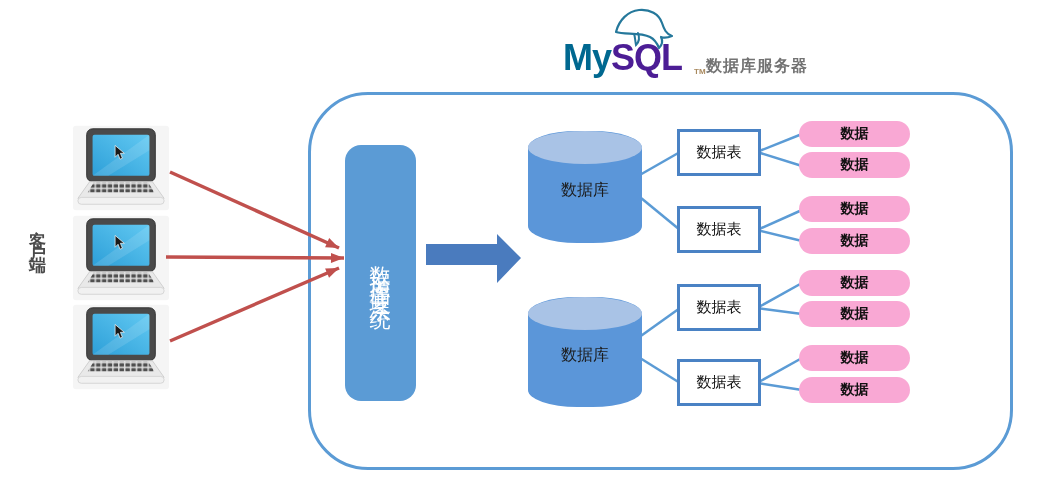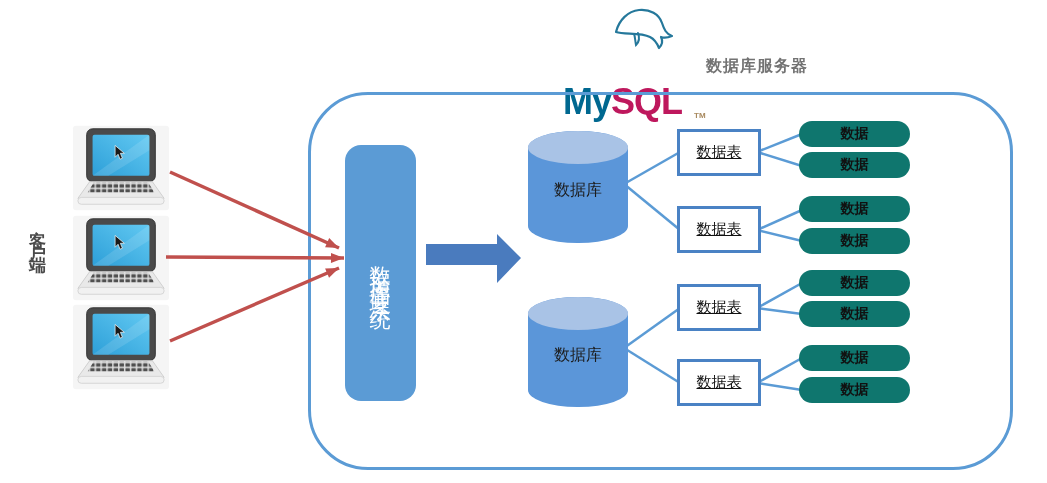--- a/index.html
+++ b/index.html
@@ -2,21 +2,21 @@
 <html><head>
 <meta charset="utf-8">
 <style>
   html,body{margin:0;padding:0;background:#ffffff;font-family:"Liberation Sans",sans-serif;}
   #canvas{position:relative;width:1047px;height:483px;background:#ffffff;overflow:hidden;}
 
   
   .dolphin{position:absolute;left:612px;top:5px;width:64px;height:46px;}
   .wordmark{position:absolute;left:563px;top:40px;display:flex;align-items:flex-end;letter-spacing:-1px;}
   .wm-my{font-size:36px;font-weight:bold;color:#006890;line-height:1;}
-  .wm-sql{font-size:36px;font-weight:bold;color:#be185d;line-height:1;margin-top:44px;}
+  .wm-sql{font-size:36px;font-weight:bold;color:#4c1d95;line-height:1;}
   .wm-tm{font-size:8px;font-weight:bold;color:#a8895e;margin-left:12px;letter-spacing:0;}
   .server-label{position:absolute;left:706px;top:56px;font-size:16px;font-weight:bold;color:#737373;letter-spacing:1px;}
 
   
   .client-label{position:absolute;left:26px;top:218px;writing-mode:vertical-rl;text-orientation:upright;
     font-size:17px;font-weight:bold;color:#4a4a4a;letter-spacing:12px;}
   .laptop{position:absolute;left:72px;width:98px;height:88px;}
 
   
   .server-boundary{position:absolute;left:308px;top:92px;width:705px;height:378px;
@@ -25,35 +25,35 @@
   
   .overlay{position:absolute;left:0;top:0;width:1047px;height:483px;pointer-events:none;}
 
   
   .dbms-box{position:absolute;left:345px;top:145px;width:71px;height:256px;background:#5B9BD5;
     border-radius:16px;display:flex;align-items:center;justify-content:center;}
   .dbms-label{writing-mode:vertical-rl;text-orientation:upright;color:#ffffff;font-size:21px;
     letter-spacing:7px;line-height:1;}
 
   
-  .cylinder{position:absolute;left:528px;width:100px;}
+  .cylinder{position:absolute;left:528px;width:114px;}
   .cyl-body{position:absolute;left:0;top:0;width:100%;height:100%;background:#5B96D9;
     border-radius:49px/17px;}
   .cyl-top{position:absolute;left:0;top:0;width:100%;height:33px;background:#A9C3E6;
     border-radius:50%;}
   .cyl-label{position:absolute;left:0;top:44%;width:100%;text-align:center;font-size:16px;
     color:#1c1c1c;font-weight:500;}
 
   
   .table-box{position:absolute;left:677px;width:84px;height:47px;background:#ffffff;
     border:3px solid #4A82C4;box-sizing:border-box;display:flex;align-items:center;justify-content:center;
-    font-size:15px;color:#111111;text-decoration:underline;}
+    font-size:15px;color:#111111;}
 
   
-  .data-pill{position:absolute;left:799px;width:111px;height:26px;background:#0f766e;
+  .data-pill{position:absolute;left:799px;width:111px;height:26px;background:#f9a8d4;
     border-radius:13px;display:flex;align-items:center;justify-content:center;
     font-size:14px;font-weight:bold;color:#111111;}
 </style>
 </head>
 <body>
 
 <div id="canvas">
 
   <svg width="0" height="0" style="position:absolute" aria-hidden="true">
     <defs>

